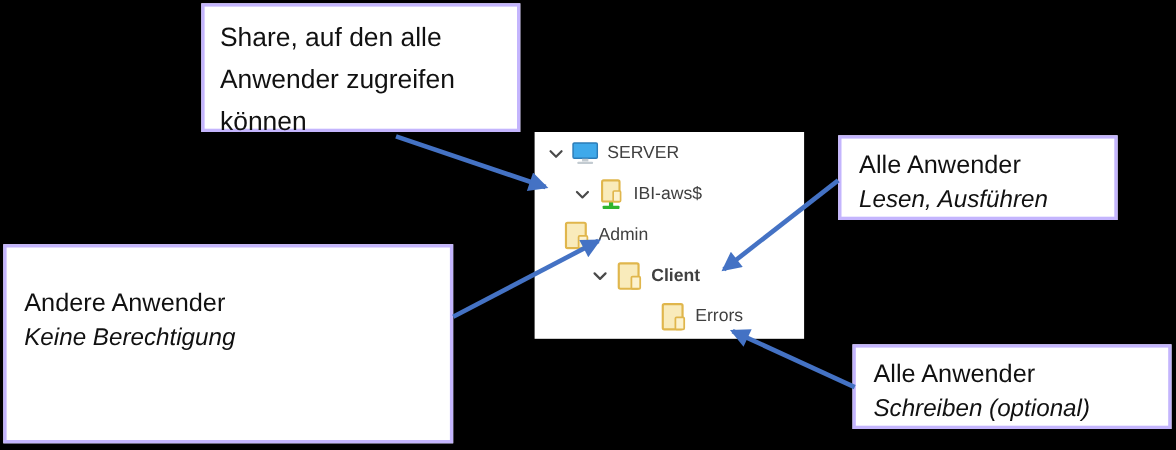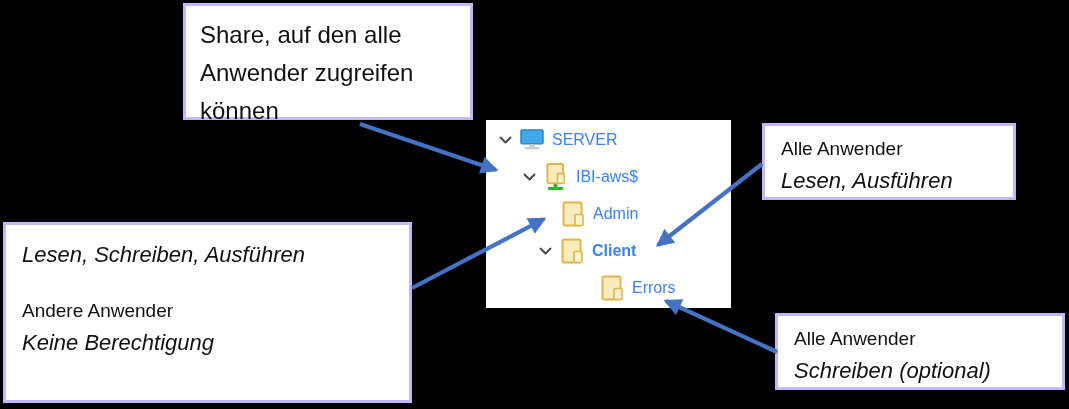--- a/index.html
+++ b/index.html
@@ -19,39 +19,39 @@
     border: 3px solid #c4b5fd;
     box-sizing: border-box;
     color: #111111;
   }
   .co-share   { left: 183px; top: 3px;   width: 290px; height: 117px; padding: 10px 14px; }
   .co-admin   { left: 3px;   top: 222px; width: 409px; height: 181px; padding: 12px 16px; }
   .co-client  { left: 762px; top: 123px; width: 254px; height: 77px;  padding: 9px 16px;  }
   .co-errors  { left: 775px; top: 313px; width: 290px; height: 77px;  padding: 9px 16px;  }
 
   .co-text-lg { font-size: 24px; line-height: 38px; }
-  .co-title   { font-size: 19px; line-height: 28px; }
+  .co-title   { font-size: 23px; line-height: 28px; }
   .co-perms   { font-size: 22px; line-height: 36px; font-style: italic; }
   .co-spacer  { height: 24px; }
 
   
   .tree-panel {
     position: absolute;
     left: 486px; top: 120px;
     width: 245px; height: 188px;
     background: #ffffff;
     box-sizing: border-box;
     padding-top: 1px;
   }
   .tree-row {
     display: flex;
     align-items: center;
     height: 37px;
     font-size: 16px;
-    color: #3b82f6;
+    color: #404040;
     white-space: nowrap;
     cursor: default;
   }
   .tree-row .chev {
     width: 22px; height: 18px;
     display: inline-flex;
     align-items: center;
     justify-content: center;
     flex: 0 0 22px;
   }
@@ -61,21 +61,21 @@
     display: inline-flex;
     align-items: center;
     justify-content: center;
     margin-left: 4px;
     flex: 0 0 24px;
   }
   .tree-row .lbl { margin-left: 8px; }
 
   .row-server { padding-left: 8px;  }
   .row-ibiaws { padding-left: 32px; }
-  .row-admin  { padding-left: 49px; }
+  .row-admin  { }
   .row-client { padding-left: 48px; font-weight: bold; }
   .row-errors { padding-left: 88px; }
 
   
   .arrows {
     position: absolute;
     left: 0; top: 0;
     width: 1069px; height: 409px;
     pointer-events: none;
   }
@@ -83,21 +83,20 @@
 </head>
 <body>
 
 <div class="canvas">
 
   <div class="callout co-share">
     <div class="co-text-lg">Share, auf den alle Anwender zugreifen können</div>
   </div>
 
   <div class="callout co-admin">
-    <div class="co-perms">Lesen, Schreiben, Ausführen</div>
     <div class="co-spacer"></div>
     <div class="co-title">Andere Anwender</div>
     <div class="co-perms">Keine Berechtigung</div>
   </div>
 
   <div class="callout co-client">
     <div class="co-title">Alle Anwender</div>
     <div class="co-perms">Lesen, Ausführen</div>
   </div>
 

